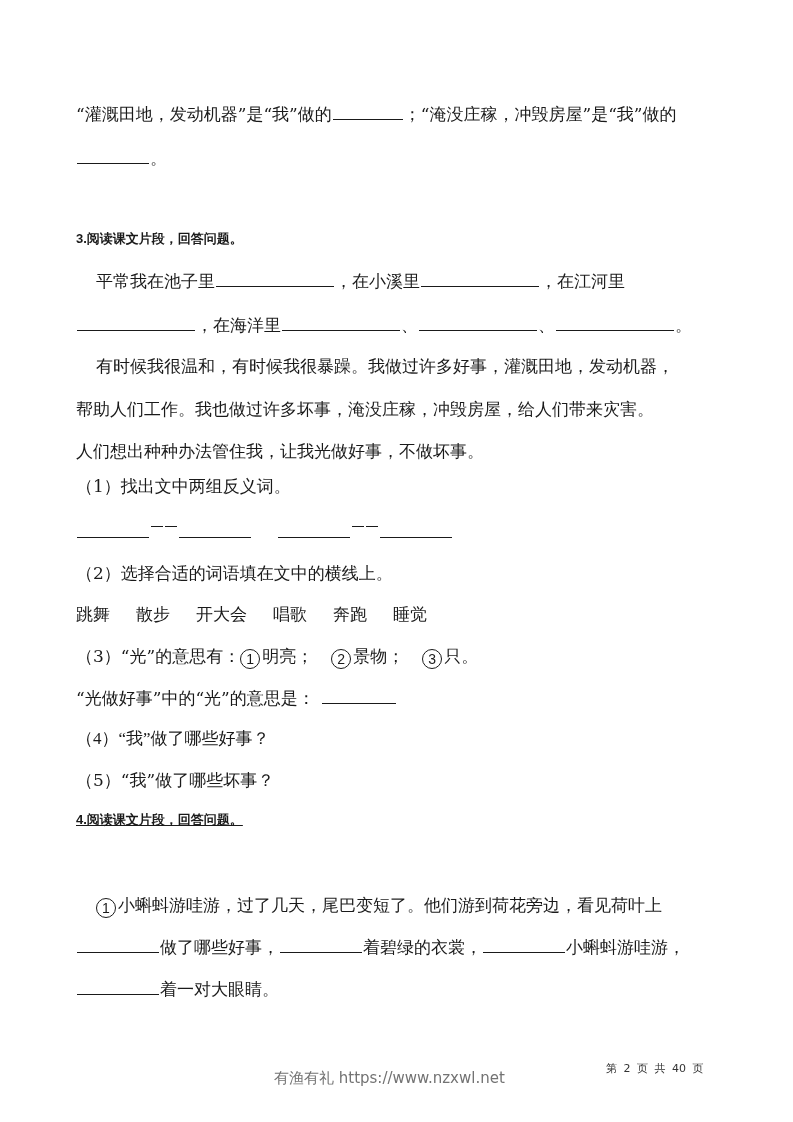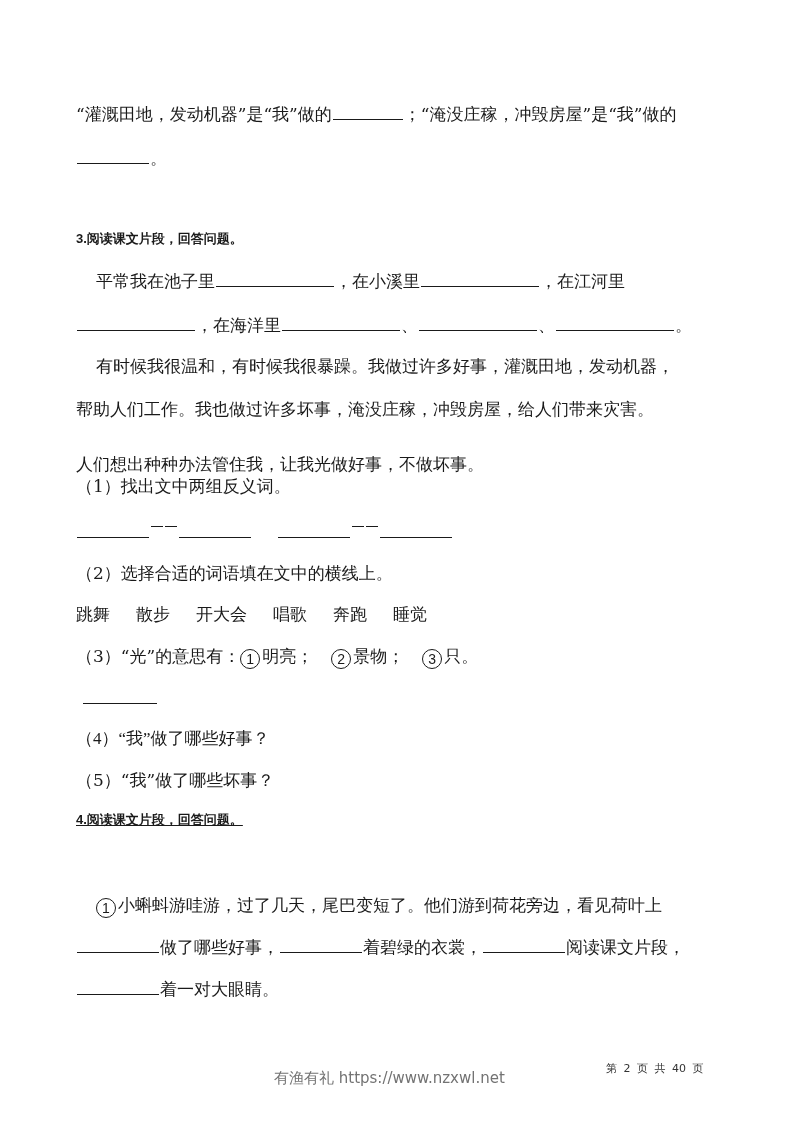--- a/index.html
+++ b/index.html
@@ -58,53 +58,53 @@
 
 <div class="line indent" style="top:253px;">
   <span>平常我在池子里</span><span class="blank" style="width:118px;"></span><span>，在小溪里</span><span class="blank" style="width:118px;"></span><span>，在江河里</span>
 </div>
 <div class="line" style="top:297px;">
   <span class="blank" style="width:118px;"></span><span>，在海洋里</span><span class="blank" style="width:118px;"></span><span>、</span><span class="blank" style="width:118px;"></span><span>、</span><span class="blank" style="width:118px;"></span><span>。</span>
 </div>
 
 <div class="line indent" style="top:338px;">有时候我很温和，有时候我很暴躁。我做过许多好事，灌溉田地，发动机器，</div>
 <div class="line" style="top:381px;">帮助人们工作。我也做过许多坏事，淹没庄稼，冲毁房屋，给人们带来灾害。</div>
-<div class="line" style="top:436px;">人们想出种种办法管住我，让我光做好事，不做坏事。</div>
+<div class="line" style="top:423px;">人们想出种种办法管住我，让我光做好事，不做坏事。</div>
 
 <div class="line" style="top:458px;">（1）找出文中两组反义词。</div>
 
 <div class="line" style="top:504px; left:76px;">
   <span class="blank" style="width:72px;"></span><span style="position:relative; top:-7px;"><span class="dash"></span><span class="dash"></span></span><span class="blank" style="width:72px;"></span>
   <span style="display:inline-block; width:14px;"></span>
   <span class="blank" style="width:72px;"></span><span style="position:relative; top:-7px;"><span class="dash"></span><span class="dash"></span></span><span class="blank" style="width:72px;"></span>
 </div>
 
 <div class="line" style="top:545px;">（2）选择合适的词语填在文中的横线上。</div>
 
 <div class="line" style="top:586px;">
   <span class="word">跳舞</span><span class="word">散步</span><span class="word">开大会</span><span class="word">唱歌</span><span class="word">奔跑</span><span class="word">睡觉</span>
 </div>
 
 <div class="line" style="top:628px;">
   <span>（3）“光”的意思有：</span><span class="circled">1</span><span>明亮；</span><span style="display:inline-block;width:18px;"></span><span class="circled">2</span><span>景物；</span><span style="display:inline-block;width:18px;"></span><span class="circled">3</span><span>只。</span>
 </div>
 
 <div class="line" style="top:670px;">
-  <span style="display:inline-block;width:6px;"></span><span class="blank" style="width:74px;"></span>
+  <span>“光做好事”中的“光”的意思是：</span><span style="display:inline-block;width:6px;"></span><span class="blank" style="width:74px;"></span>
 </div>
 
 <div class="line" style="top:711px;font-family:Liberation Serif, serif;">（4）“我”做了哪些好事？</div>
 <div class="line" style="top:752px;">（5）“我”做了哪些坏事？</div>
 
 <div class="line heading" style="top:792px;text-decoration:underline;">4.阅读课文片段，回答问题。</div>
 
 <div class="line indent" style="top:877px;">
   <span class="circled">1</span><span>小蝌蚪游哇游，过了几天，尾巴变短了。他们游到荷花旁边，看见荷叶上</span>
 </div>
 <div class="line" style="top:919px;">
-  <span class="blank" style="width:82px;"></span><span>做了哪些好事，</span><span class="blank" style="width:82px;"></span><span>着碧绿的衣裳，</span><span class="blank" style="width:82px;"></span><span>阅读课文片段，</span>
+  <span class="blank" style="width:82px;"></span><span>做了哪些好事，</span><span class="blank" style="width:82px;"></span><span>着碧绿的衣裳，</span><span class="blank" style="width:82px;"></span><span>小蝌蚪游哇游，</span>
 </div>
 <div class="line" style="top:961px;">
   <span class="blank" style="width:82px;"></span><span>着一对大眼睛。</span>
 </div>
 
 <div class="footer-page">第 2 页 共 40 页</div>
 <div class="footer-site">有渔有礼 https://www.nzxwl.net</div>
 
 </body></html>

